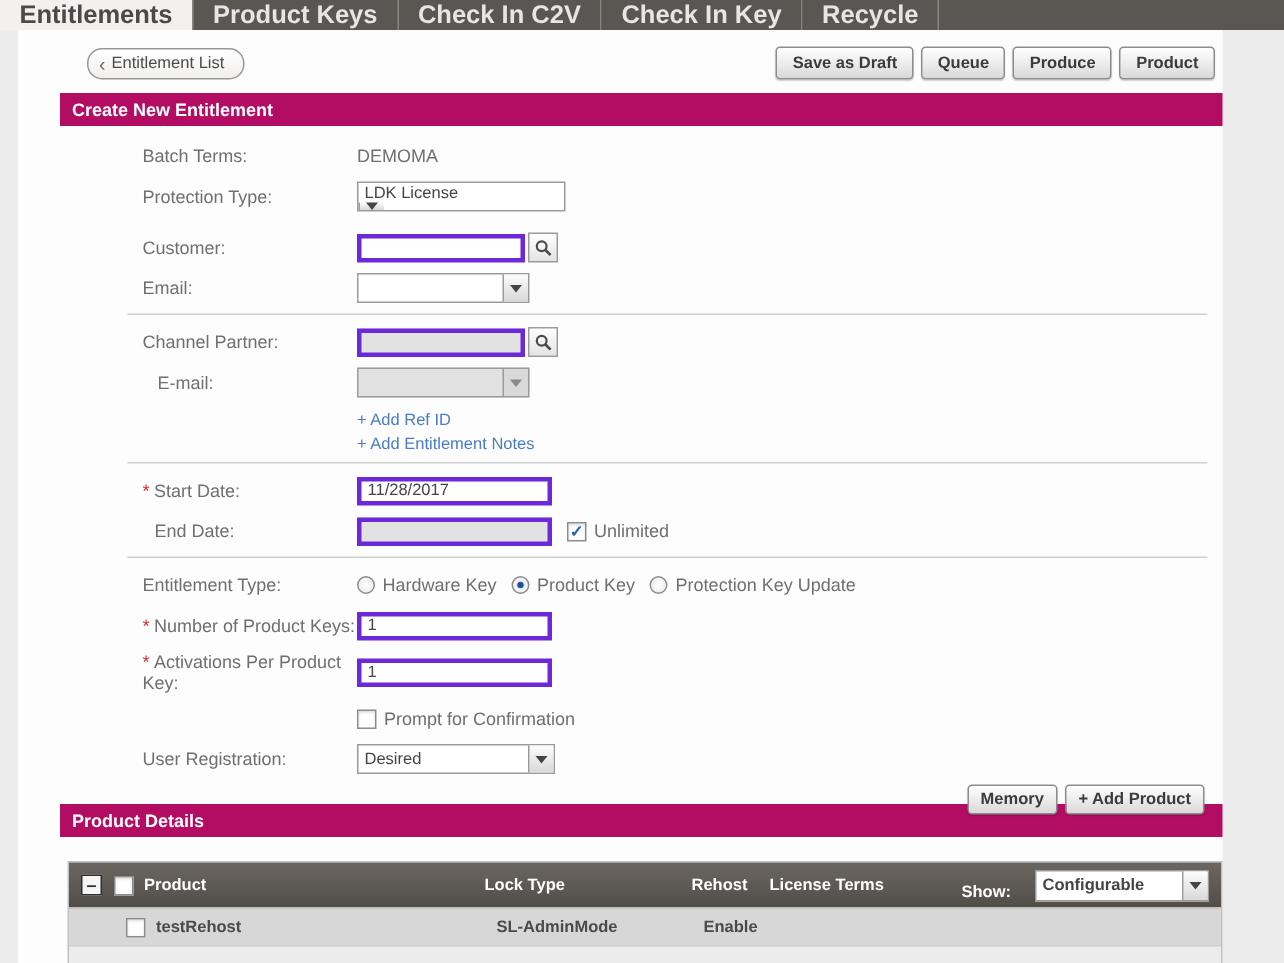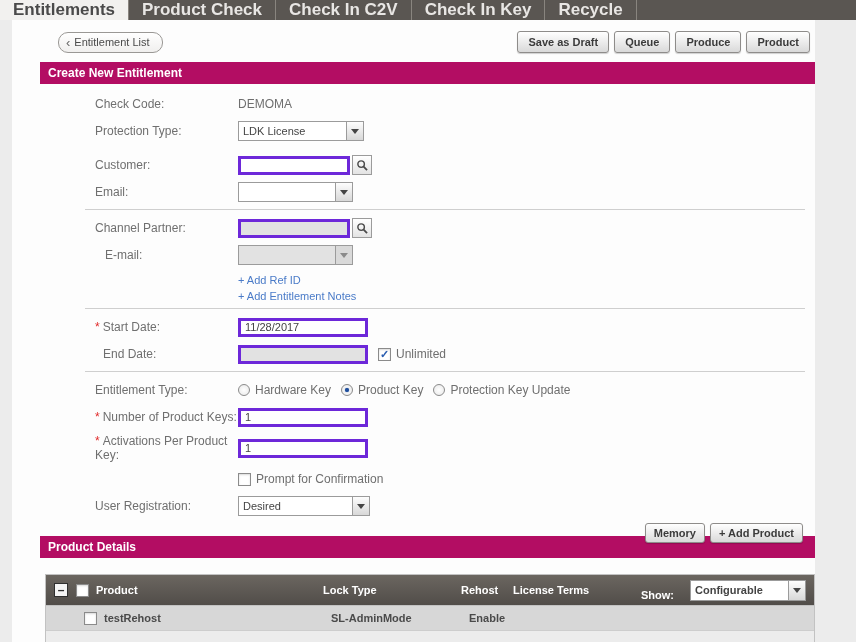--- a/index.html
+++ b/index.html
@@ -142,21 +142,21 @@
   .trow .sp { width:22px; }
   .tfoot { height:13px; background:#ececec; border-top:1px solid #cdcdcd; }
 </style>
 </head>
 <body>
 
 <div class="page">
 
   <div class="tabbar">
     <div class="tab active">Entitlements</div>
-    <div class="tab">Product Check</div>
+    <div class="tab">Product Keys</div>
     <div class="tab">Check In C2V</div>
     <div class="tab">Check In Key</div>
     <div class="tab">Recycle</div>
   </div>
 
   <div class="panel">
 
     <div class="topbar-row">
       <div class="backbtn">
         <span class="chev">‹</span>
@@ -170,27 +170,27 @@
       </div>
     </div>
 
     <div class="bar">
       <span>Create New Entitlement</span>
     </div>
 
     <div class="form">
 
       <div class="frow">
-        <div class="flabel">Check Code:</div>
+        <div class="flabel">Batch Terms:</div>
         <div class="plainval">DEMOMA</div>
       </div>
 
       <div class="frow">
         <div class="flabel">Protection Type:</div>
-        <div class="selectbox" style="width:126px;">
+        <div class="selectbox" style="width:139px;flex-direction:column;">
           <div class="val">LDK License</div>
           <div class="arrowbox">
               <div class="tri"></div>
             </div>
         </div>
       </div>
 
       <div style="height:7px;"></div>
 
       <div class="frow">

